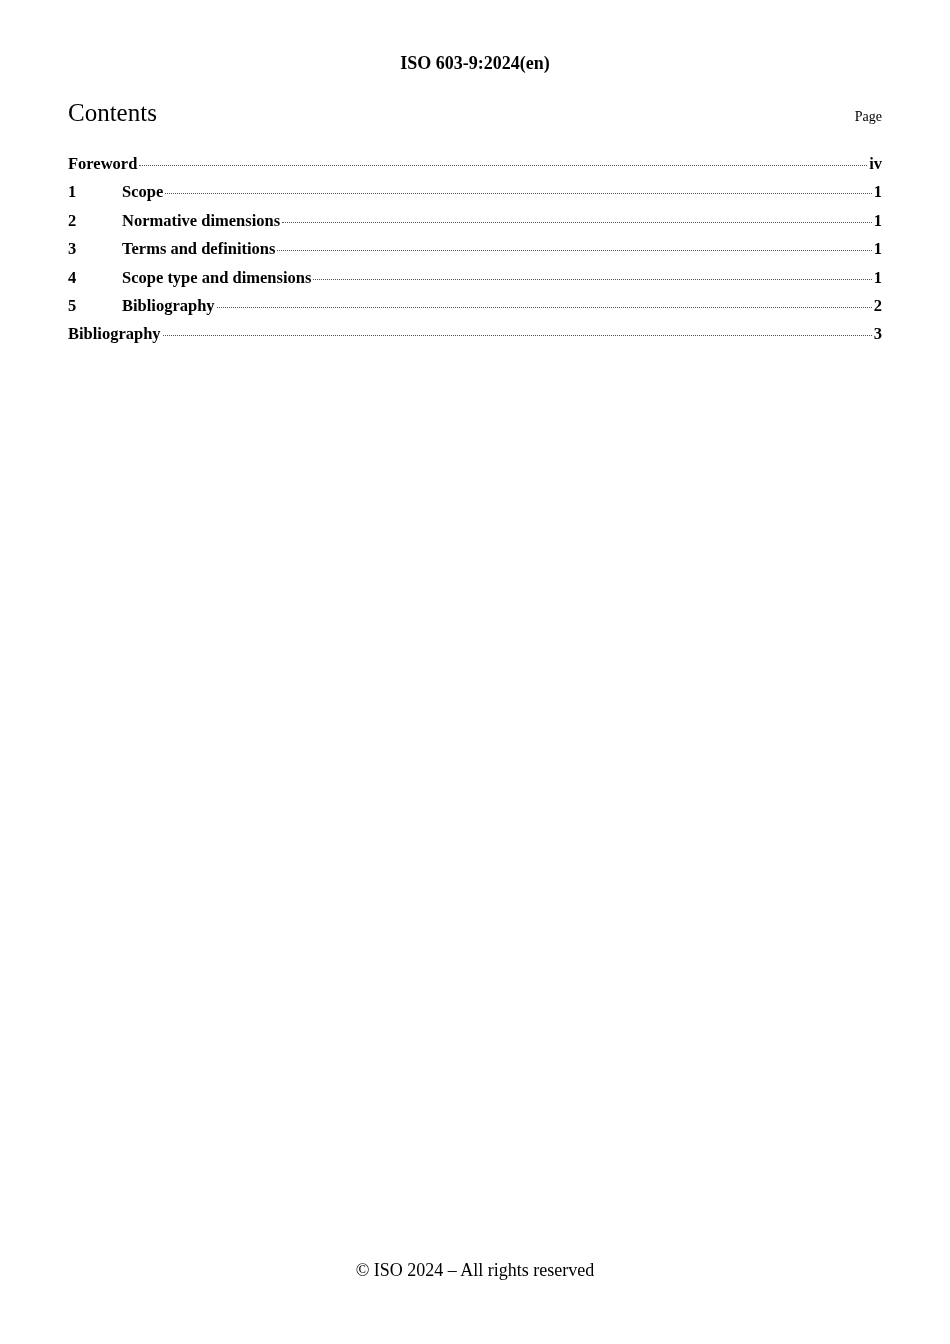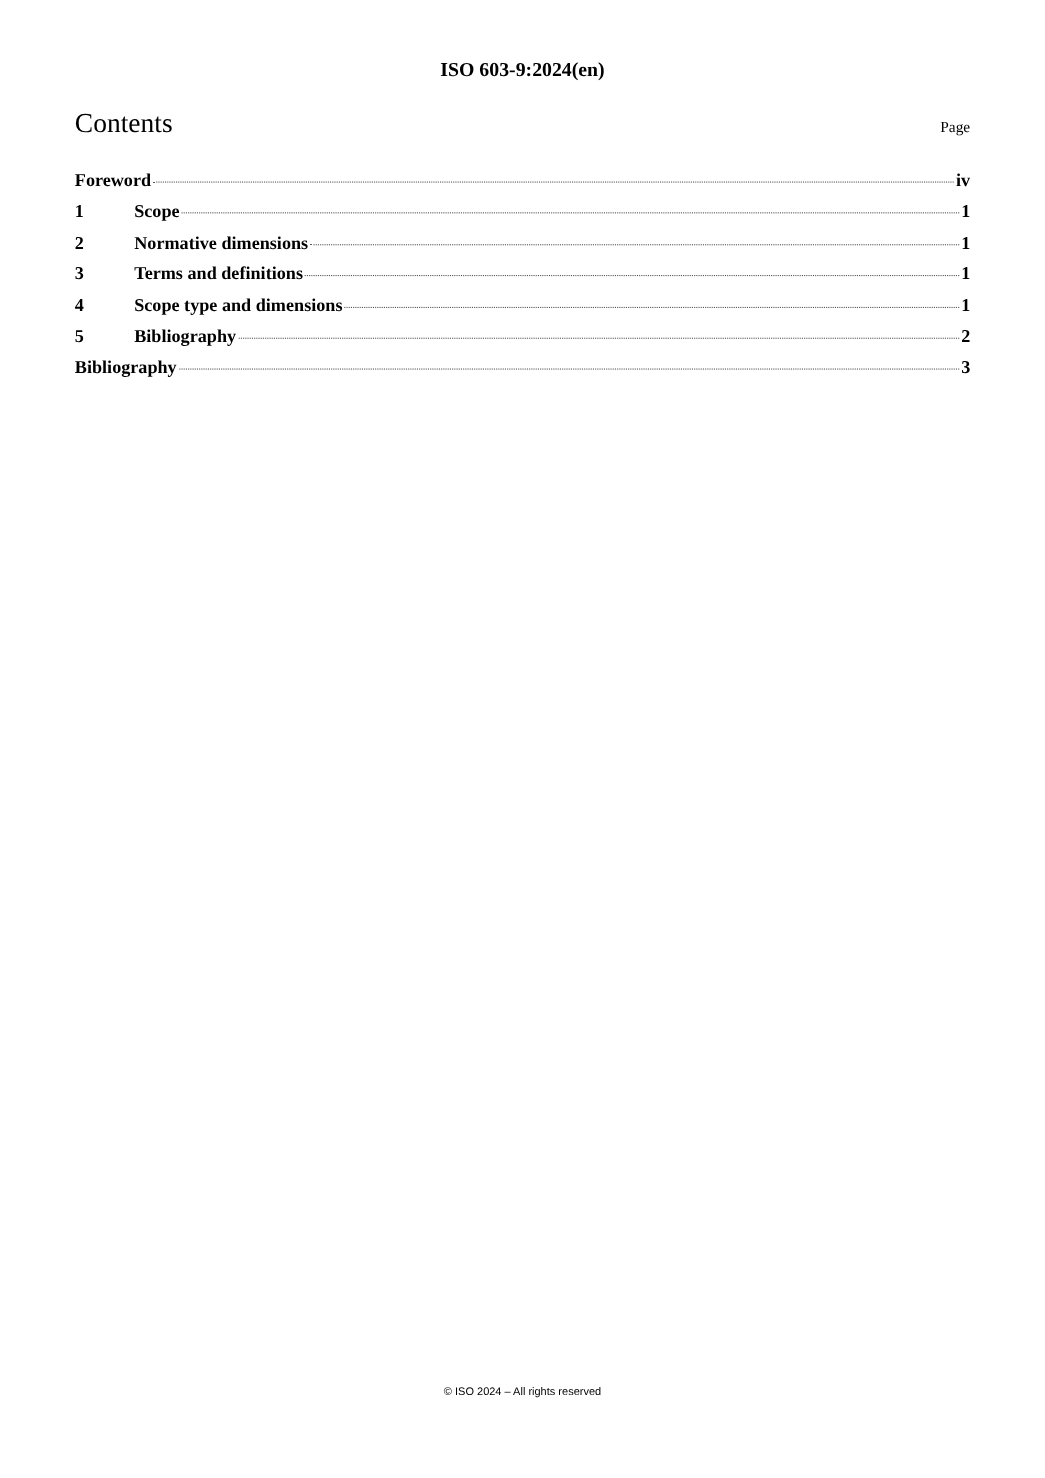--- a/index.html
+++ b/index.html
@@ -80,22 +80,22 @@
       flex: 0 0 auto;
       white-space: nowrap;
       text-align: center;
     }
     .footer-copyright {
       position: absolute;
       top: 1260px;
       left: 0;
       width: 950px;
       text-align: center;
-      font-size: 10px;
-      font-family: Liberation Sans, sans-serif;
+      font-size: 18px;
+      font-family: Liberation Serif, serif;
     }
     .footer-page {
       position: absolute;
       top: 1360px;
       left: 0;
       width: 950px;
       text-align: center;
       font-size: 16px;
       font-family: "Liberation Serif", "DejaVu Serif", serif;
     }

